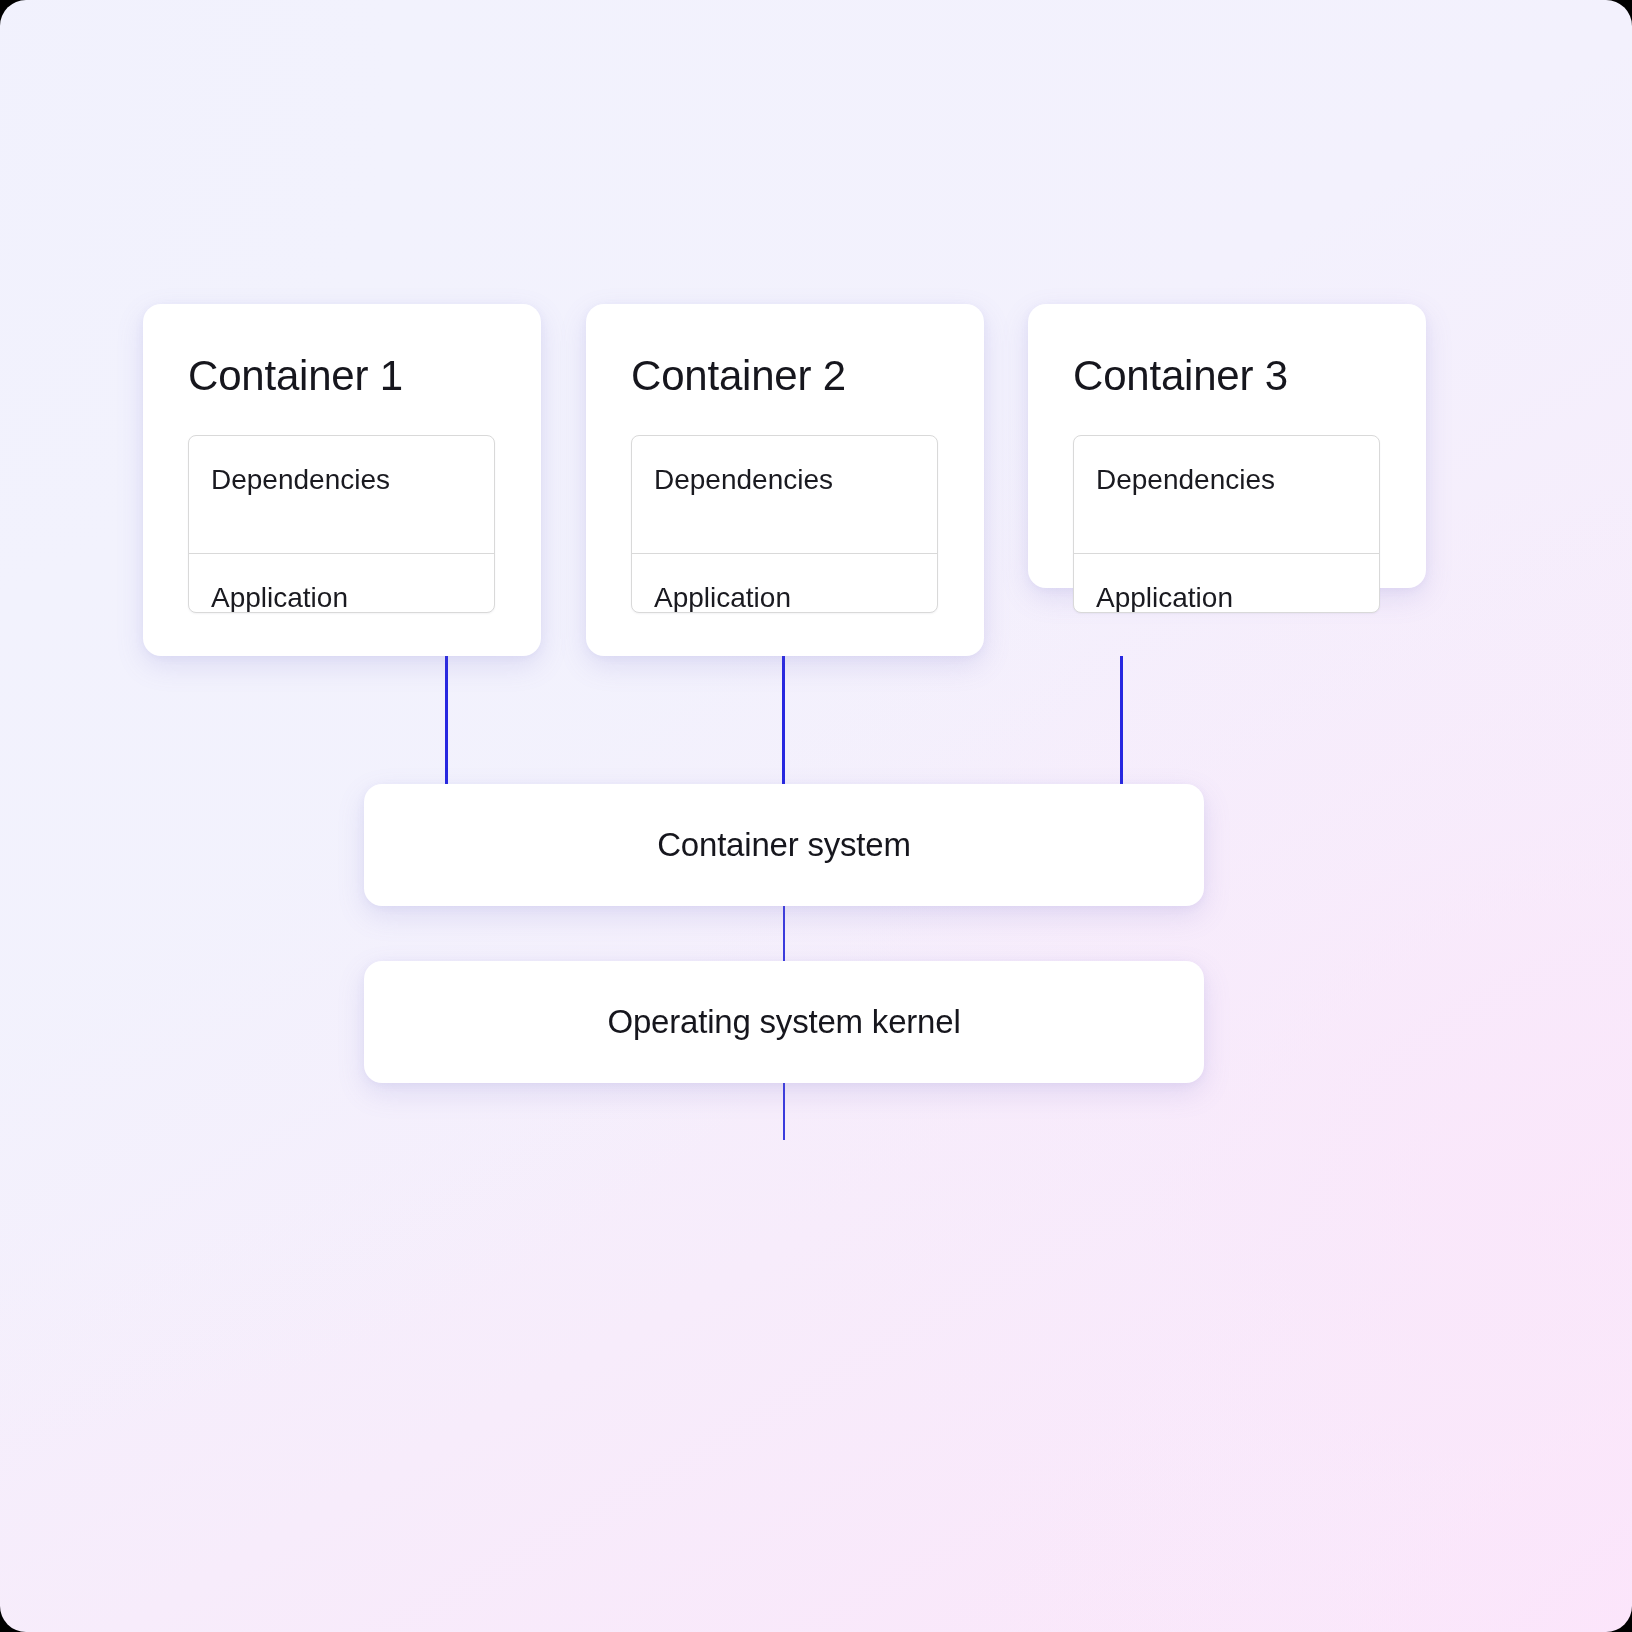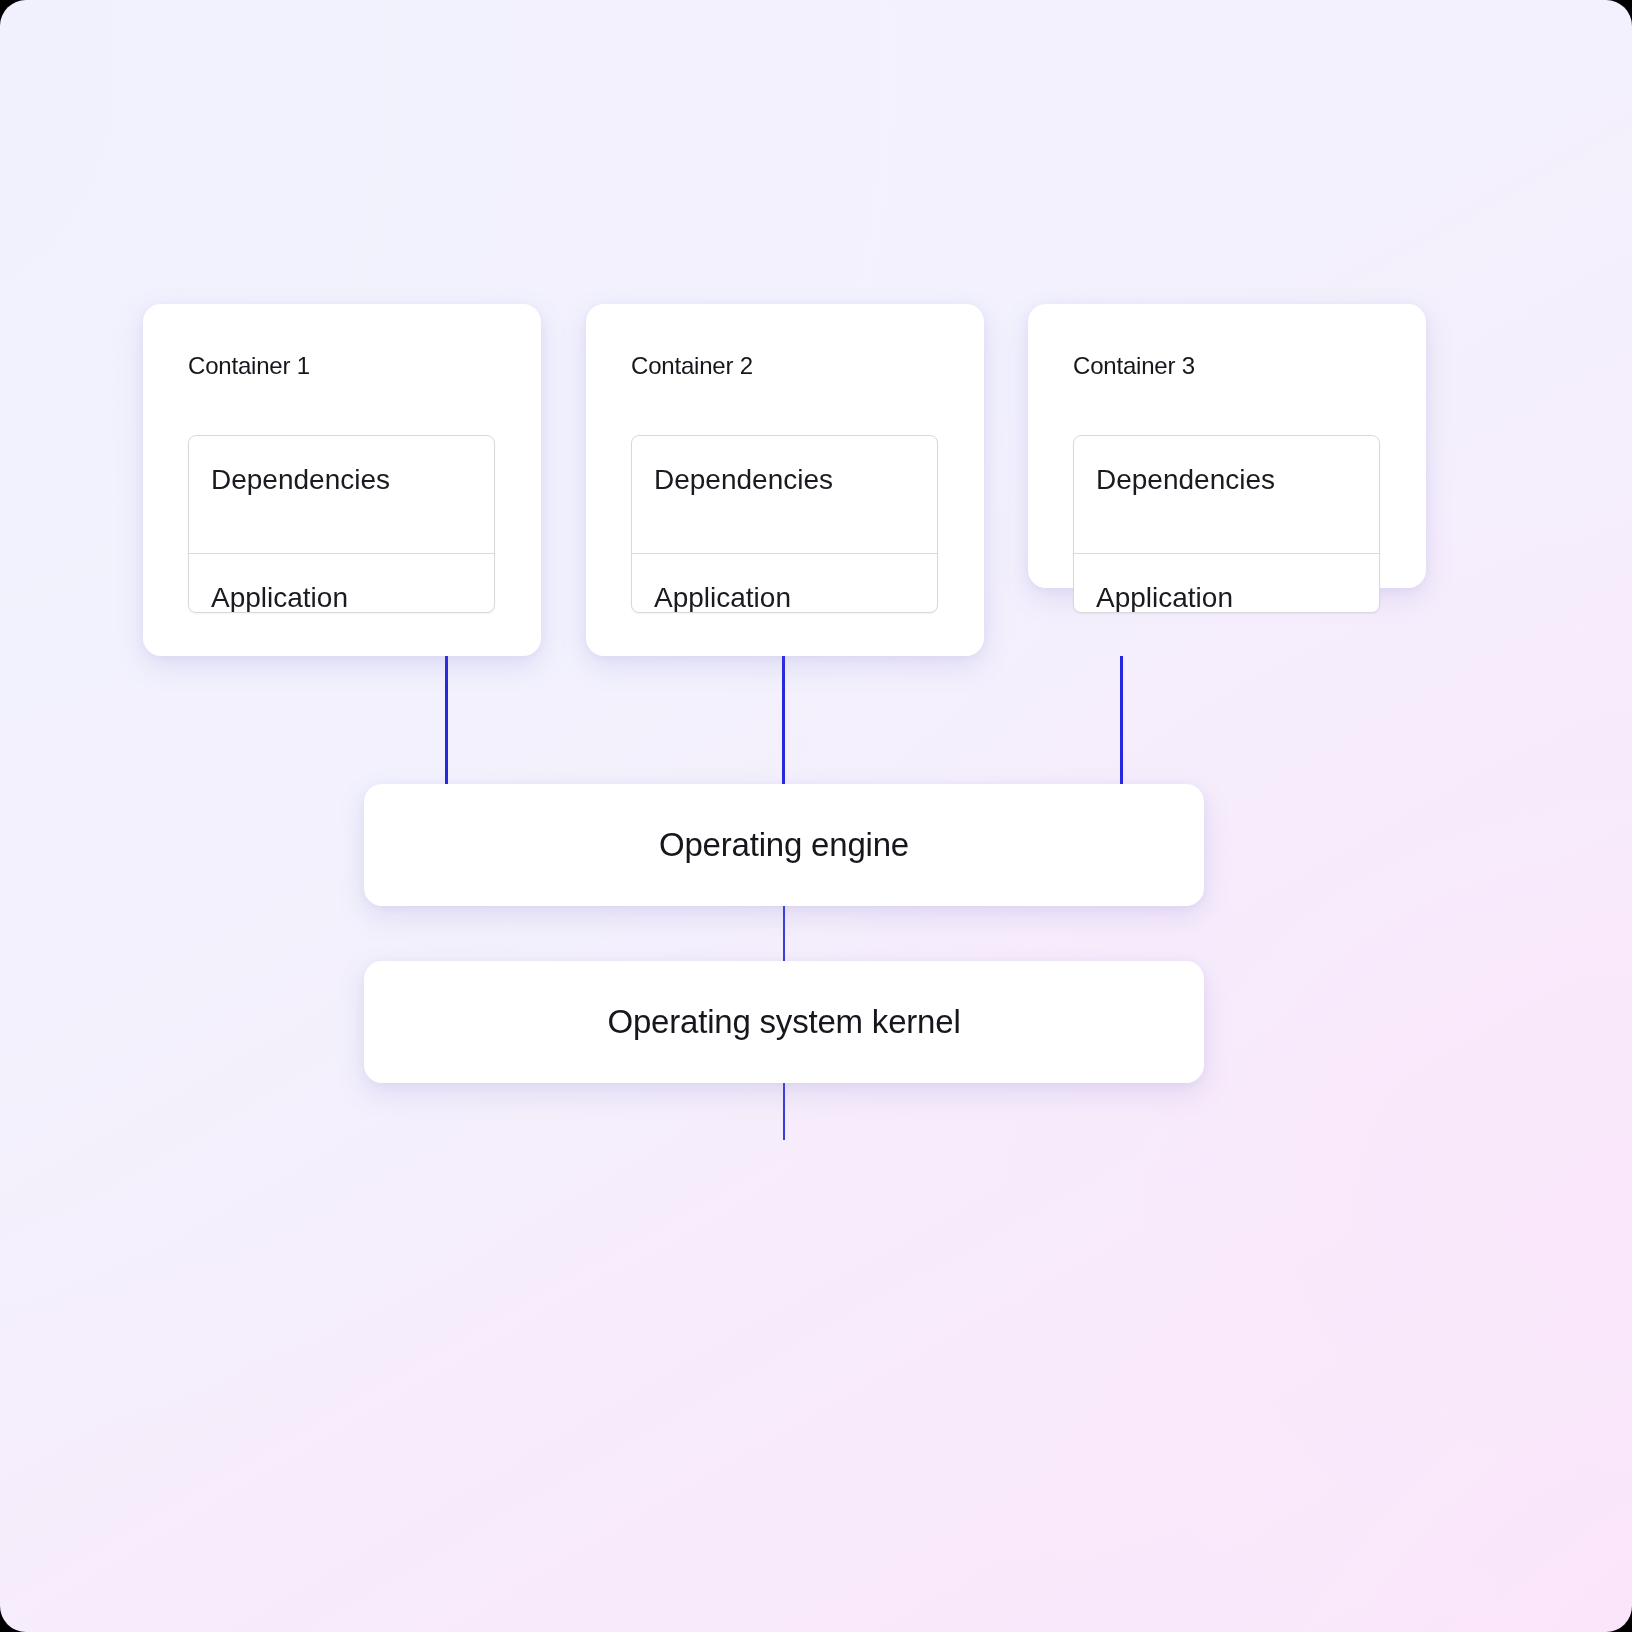--- a/index.html
+++ b/index.html
@@ -32,21 +32,21 @@
 
   
   .container-card {
     position: absolute;
     background: #ffffff;
     border-radius: 18px;
     box-shadow: 0 10px 28px rgba(120,110,200,0.16), 0 2px 8px rgba(120,110,200,0.08);
   }
   .container-title {
     position: absolute;
-    font-size: 24px;
+    font-size: 42px;
     font-weight: 500;
     color: #16161d;
     letter-spacing: -0.2px;
   }
   .layer-box {
     position: absolute;
     background: #ffffff;
     border: 1px solid #d9d9d9;
     border-radius: 8px;
     box-shadow: 0 1px 2px rgba(80,80,110,0.07);
@@ -116,21 +116,21 @@
 
   <div class="container-card" style="left:1028px; top:304px; width:398px; height:284px;">
     <div class="container-title" style="left:45px; top:48px;">Container 3</div>
     <div class="layer-box" style="left:45px; top:131px; width:305px; height:176px;">
       <div class="layer-row">Dependencies</div>
       <div class="layer-row divided">Application</div>
     </div>
   </div>
 
   <div class="stack-bar" style="top:784px; height:122px;">
-    <span class="stack-label">Operating engine</span>
+    <span class="stack-label">Container system</span>
   </div>
 
   <div class="stack-bar" style="top:961px; height:122px;">
     <span class="stack-label">Operating system kernel</span>
   </div>
 
 
 </div>
 
 </body></html>

